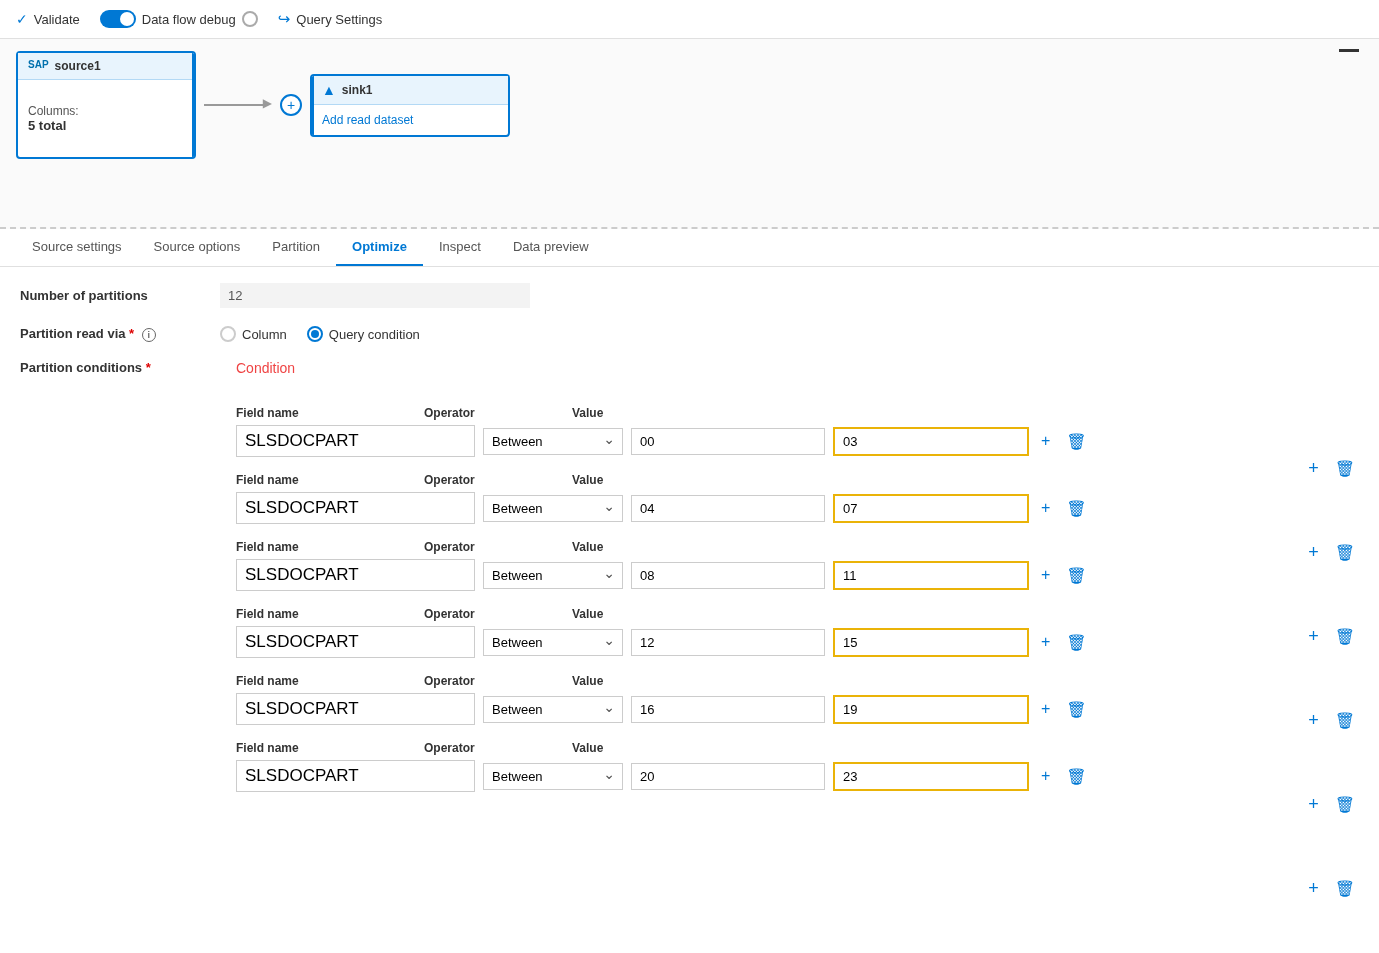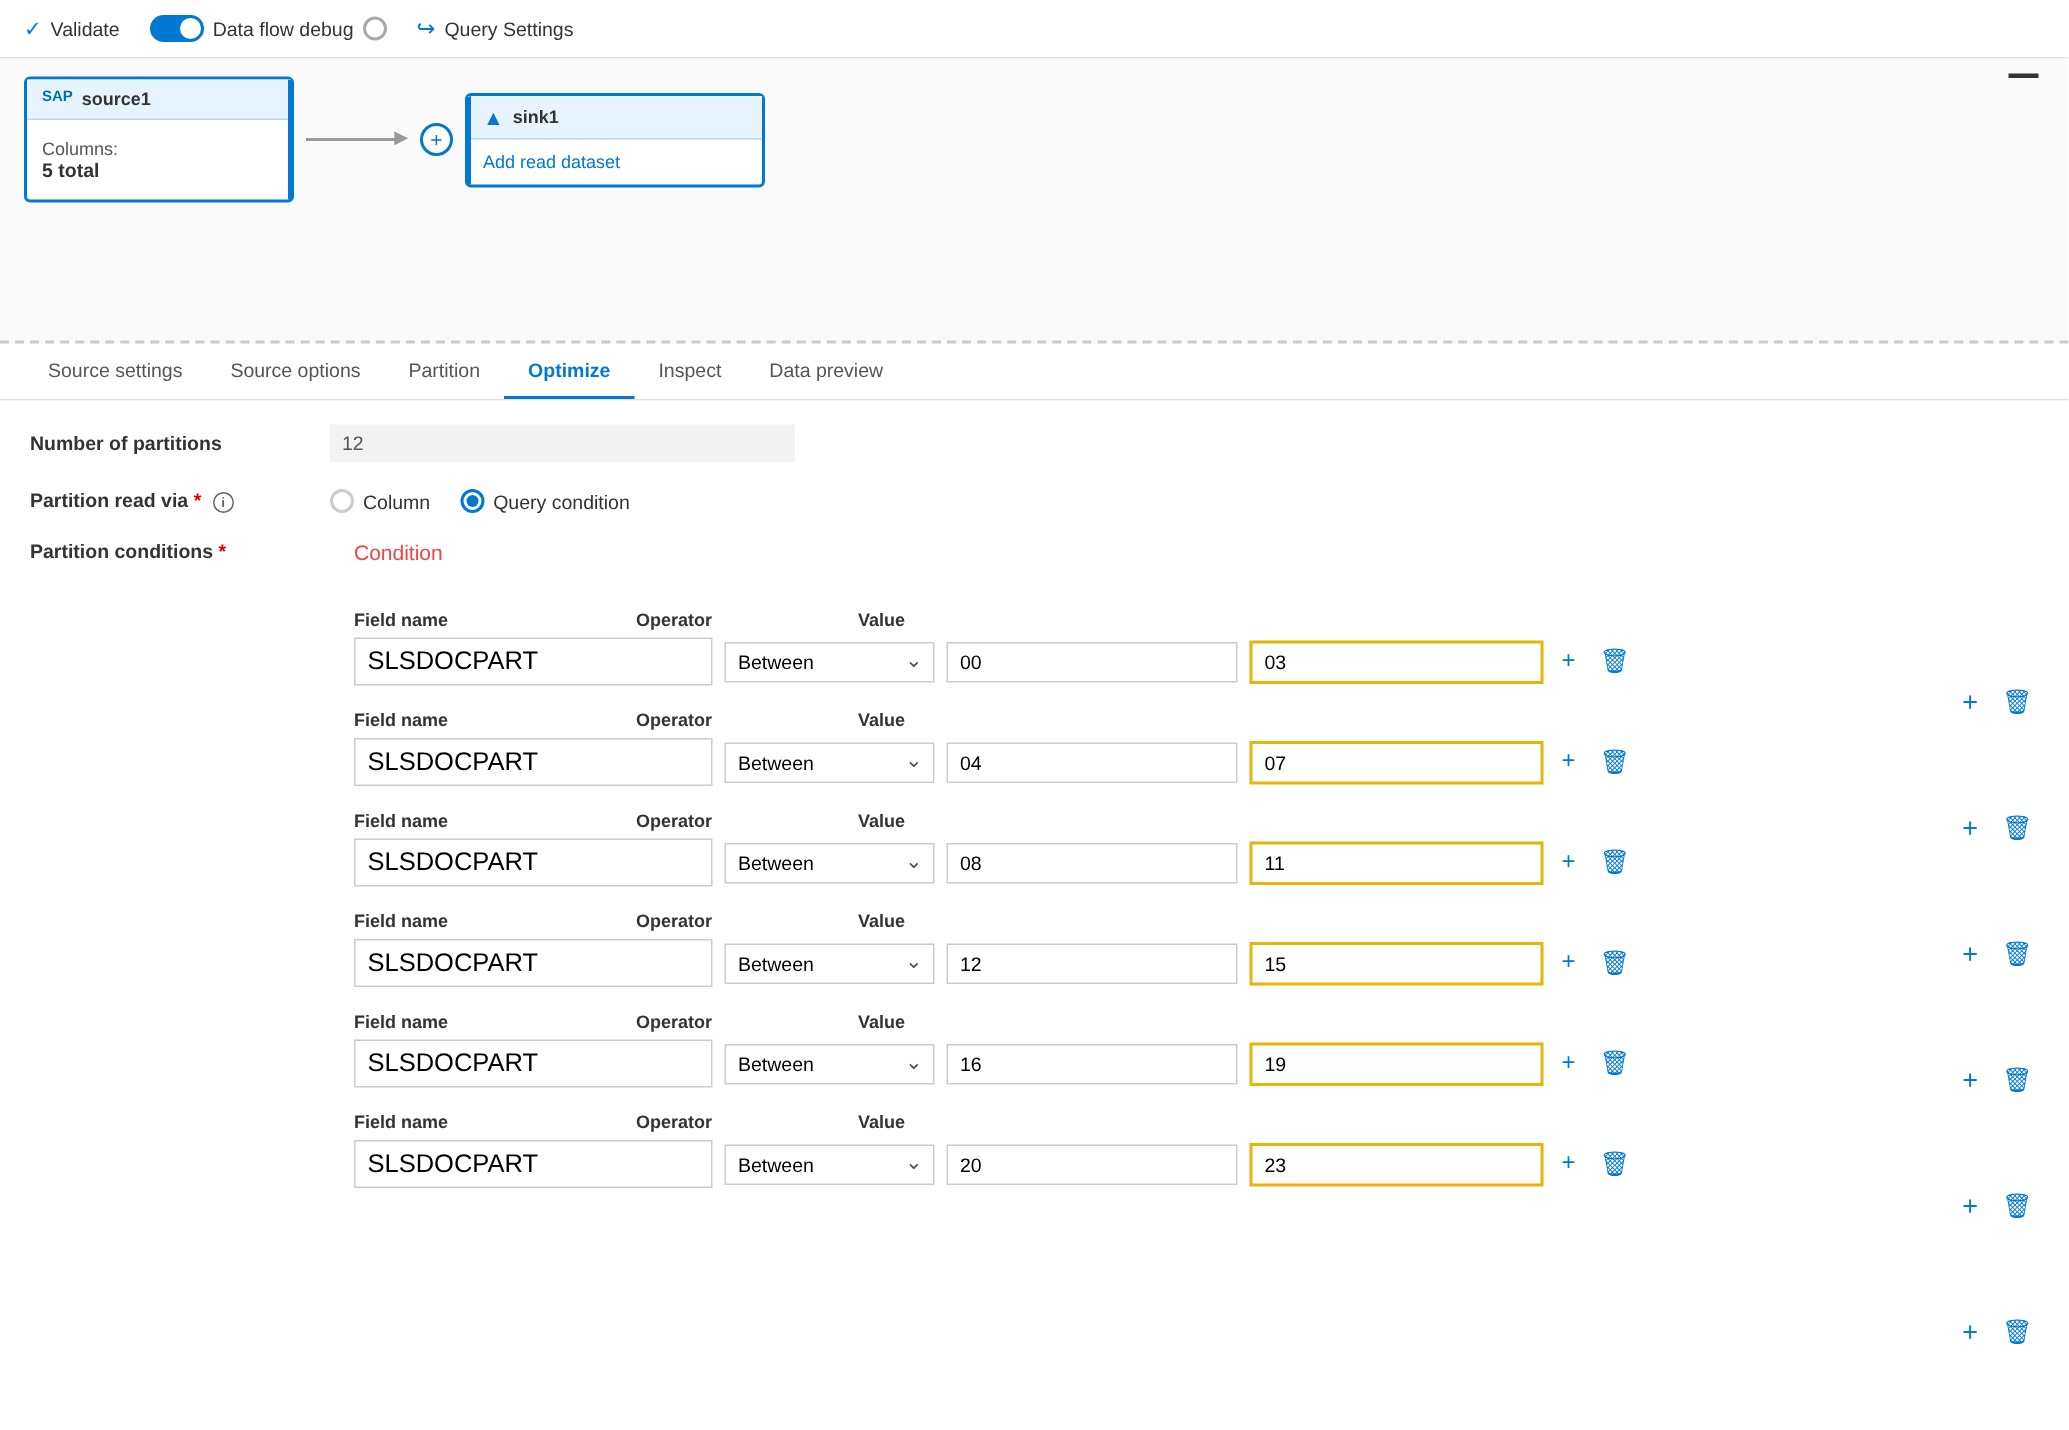--- a/index.html
+++ b/index.html
@@ -39,21 +39,21 @@
     .flow-node {
       border: 2px solid #0078d4; border-radius: 4px;
       background: #fff; min-width: 180px;
       position: relative;
     }
     .flow-node-header {
       background: #e8f4fd; padding: 6px 10px;
       display: flex; align-items: flex-start; gap: 6px;
       border-bottom: 1px solid #b3d9f5; font-weight: 600; font-size: 12px;
     }
-    .flow-node-body { padding: 12px 10px; font-size: 12px; color: #555; }
+    .flow-node-body { padding: 24px 10px; font-size: 12px; color: #555; }
     .flow-node-body .col-count { font-weight: 700; font-size: 13px; color: #333; }
 
     .flow-arrow {
       display: flex; align-items: center; padding: 0 8px;
     }
     .arrow-line {
       width: 60px; height: 2px; background: #999; position: relative;
     }
     .arrow-line::after {
       content: '▶'; position: absolute; right: -8px; top: -8px;

